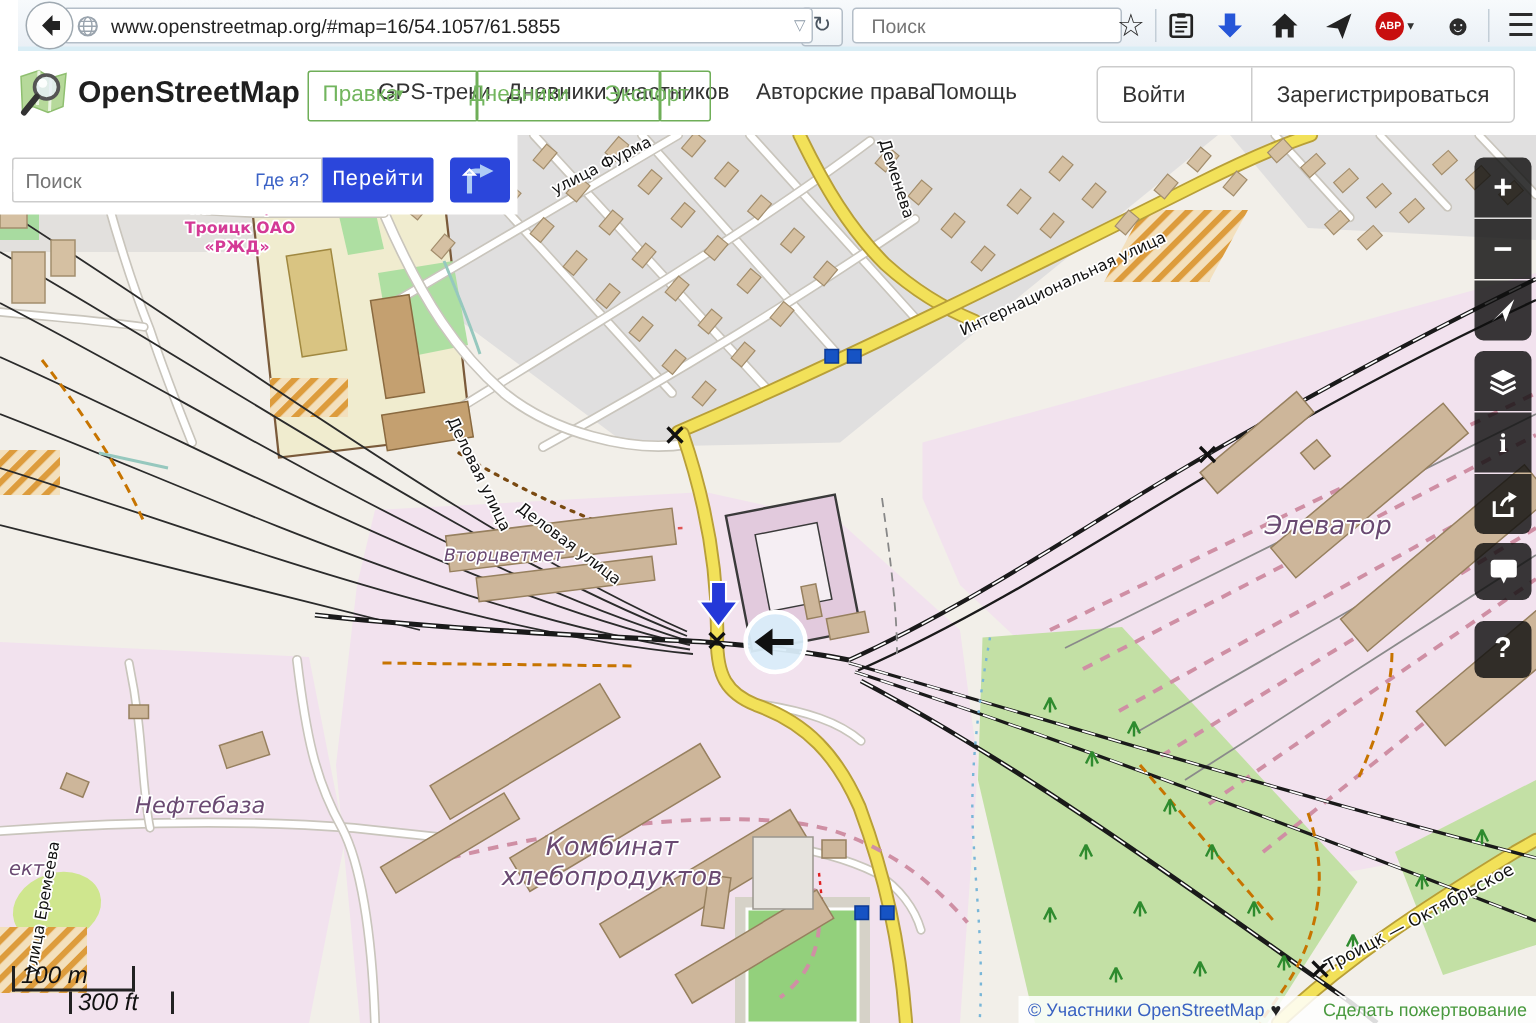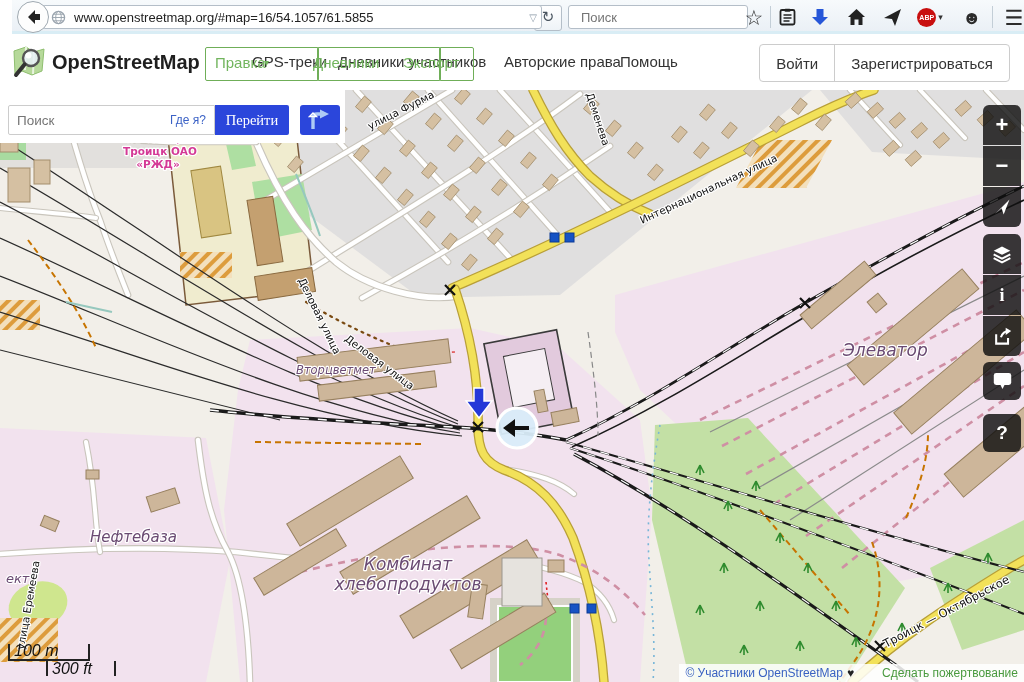--- a/index.html
+++ b/index.html
@@ -21,30 +21,30 @@
   .glyph20{font-size:19px;line-height:1;}
   .glyph22{font-size:21px;line-height:1;}
 
   
   #osm-header{position:absolute;left:0;top:34px;width:1024px;height:56px;background:#fff;border-bottom:1px solid #dcdcdc;}
   #osm-logo{position:absolute;left:12px;top:11px;}
   #osm-brand{position:absolute;left:52px;top:0;height:56px;line-height:56px;font-size:20px;font-weight:bold;color:#1f1f1f;}
   .nav-link{position:absolute;top:0;height:56px;line-height:56px;font-size:15px;color:#333;white-space:nowrap;}
   .green-box{position:absolute;top:13px;height:32px;border:1px solid #6fae58;border-radius:2px;}
   .green-tab{position:absolute;top:13px;height:32px;line-height:32px;font-size:15px;color:#72b55e;white-space:nowrap;}
-  #login-group{position:absolute;right:14px;top:10px;height:36px;border:1px solid #ccc;border-radius:4px;display:flex;align-items:stretch;background:#fff;}
+  #login-group{position:absolute;right:14px;top:10px;height:36px;border:1px solid #ccc;border-radius:4px;display:flex;align-items:stretch;background:#fff;gap:28px;}
   #login-group .lg-btn{display:flex;align-items:center;padding:0 16px;font-size:15px;color:#333;white-space:nowrap;}
   #login-group .lg-btn + .lg-btn{border-left:1px solid #ccc;}
 
   
   #search-backdrop{position:absolute;left:0;top:90px;width:345px;height:53px;background:#fff;z-index:5;}
   #map-search{position:absolute;left:8px;top:105px;width:205px;height:28px;border:1px solid #ccc;border-radius:2px 0 0 2px;background:#fff;z-index:6;display:flex;align-items:center;}
   #map-search input{flex:1;min-width:0;border:none;outline:none;font-size:13.5px;color:#444;padding:0 4px 0 8px;font-family:"Liberation Sans",sans-serif;}
   #where-link{font-size:12px;color:#3b62c6;padding-right:8px;white-space:nowrap;}
-  #go-btn{position:absolute;left:215px;top:105px;width:74px;height:30px;background:#2b46db;color:#fff;border:none;border-radius:0 2px 2px 0;font-size:14.5px;z-index:6;display:flex;align-items:center;justify-content:center;font-family:Liberation Serif, serif;}
+  #go-btn{position:absolute;left:215px;top:105px;width:74px;height:30px;background:#2b46db;color:#fff;border:none;border-radius:0 2px 2px 0;font-size:14.5px;z-index:6;display:flex;align-items:center;justify-content:center;font-family:Liberation Mono, monospace;}
   #dir-btn{position:absolute;left:300px;top:105px;width:40px;height:30px;background:#2b46db;border:none;border-radius:3px;z-index:6;display:flex;align-items:center;justify-content:center;}
 
   
   #map-wrap{position:absolute;left:0;top:90px;width:1024px;height:592px;background:#f2efe9;}
   #map-wrap svg text{font-family:"DejaVu Sans",sans-serif;paint-order:stroke;stroke:#fff;stroke-width:2.4px;stroke-linejoin:round;}
   .lbl-land{fill:#6a4a72;font-style:italic;}
   .lbl-street{fill:#111;}
   .lbl-station{fill:#d43a96;font-weight:bold;}
 
   

